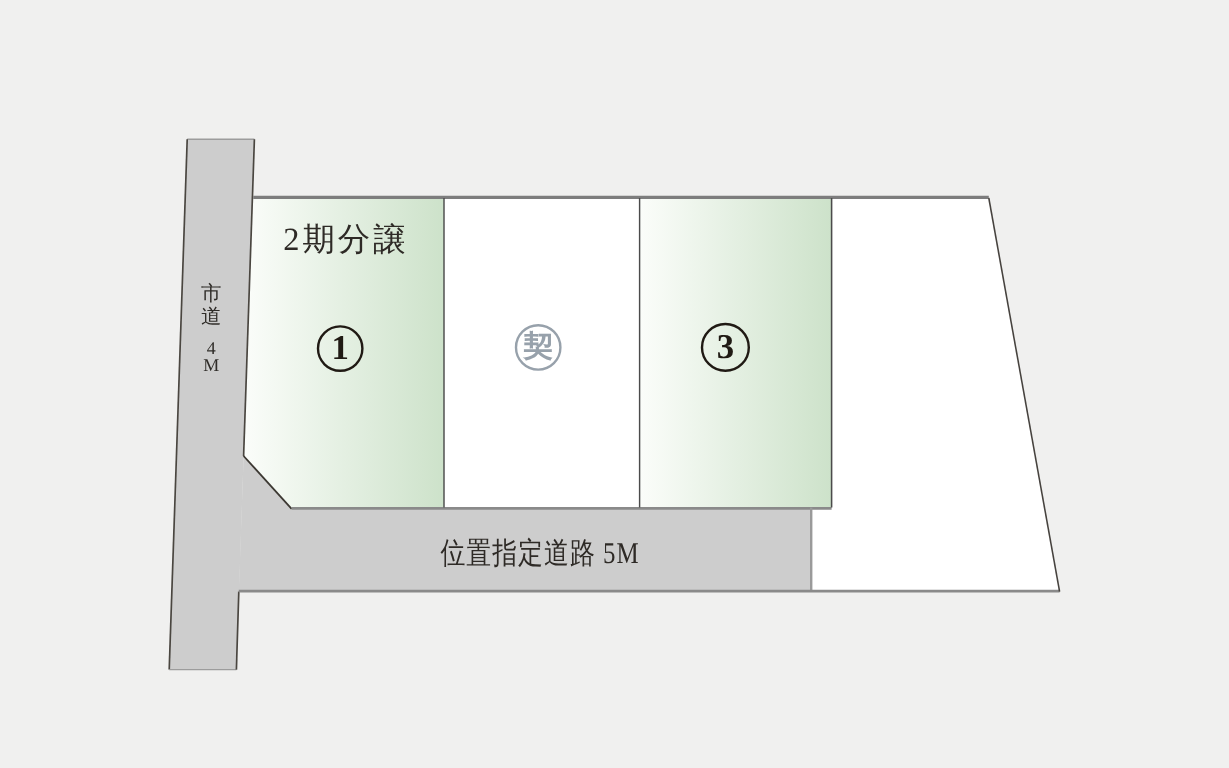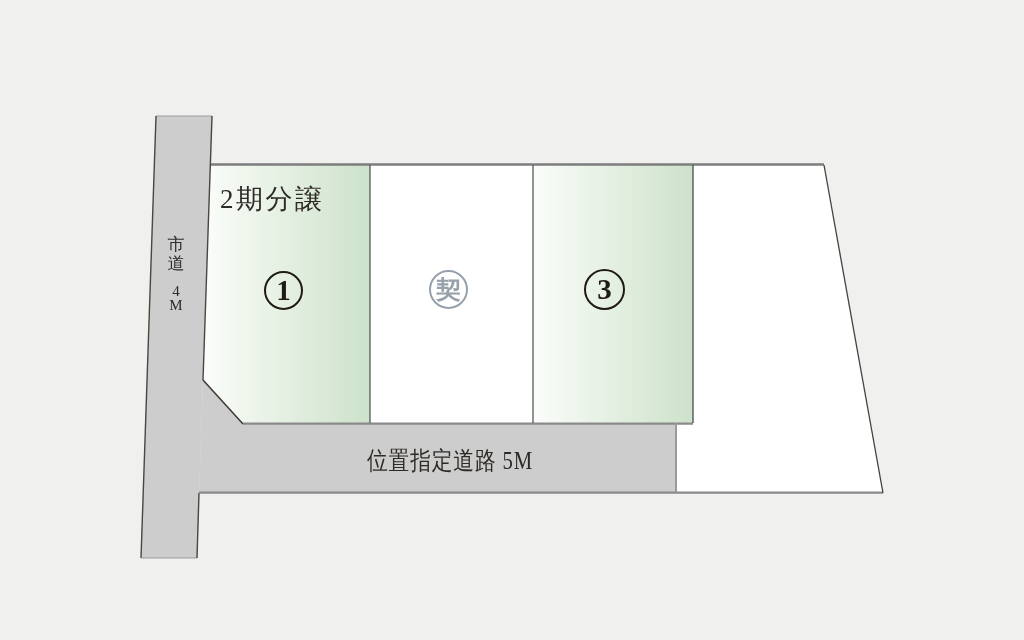--- a/index.html
+++ b/index.html
@@ -22,21 +22,21 @@
     left: 0;
     top: 0;
   }
   .label {
     position: absolute;
     color: #2b2824;
     white-space: nowrap;
     user-select: none;
   }
   .phase-label {
-    left: 220px;
+    left: 236px;
     top: 181px;
     font-size: 27px;
     letter-spacing: 2.5px;
     color: #2e2a26;
   }
   .droad-label {
     left: 450px;
     top: 444px;
     font-size: 25px;
     letter-spacing: 1px;

